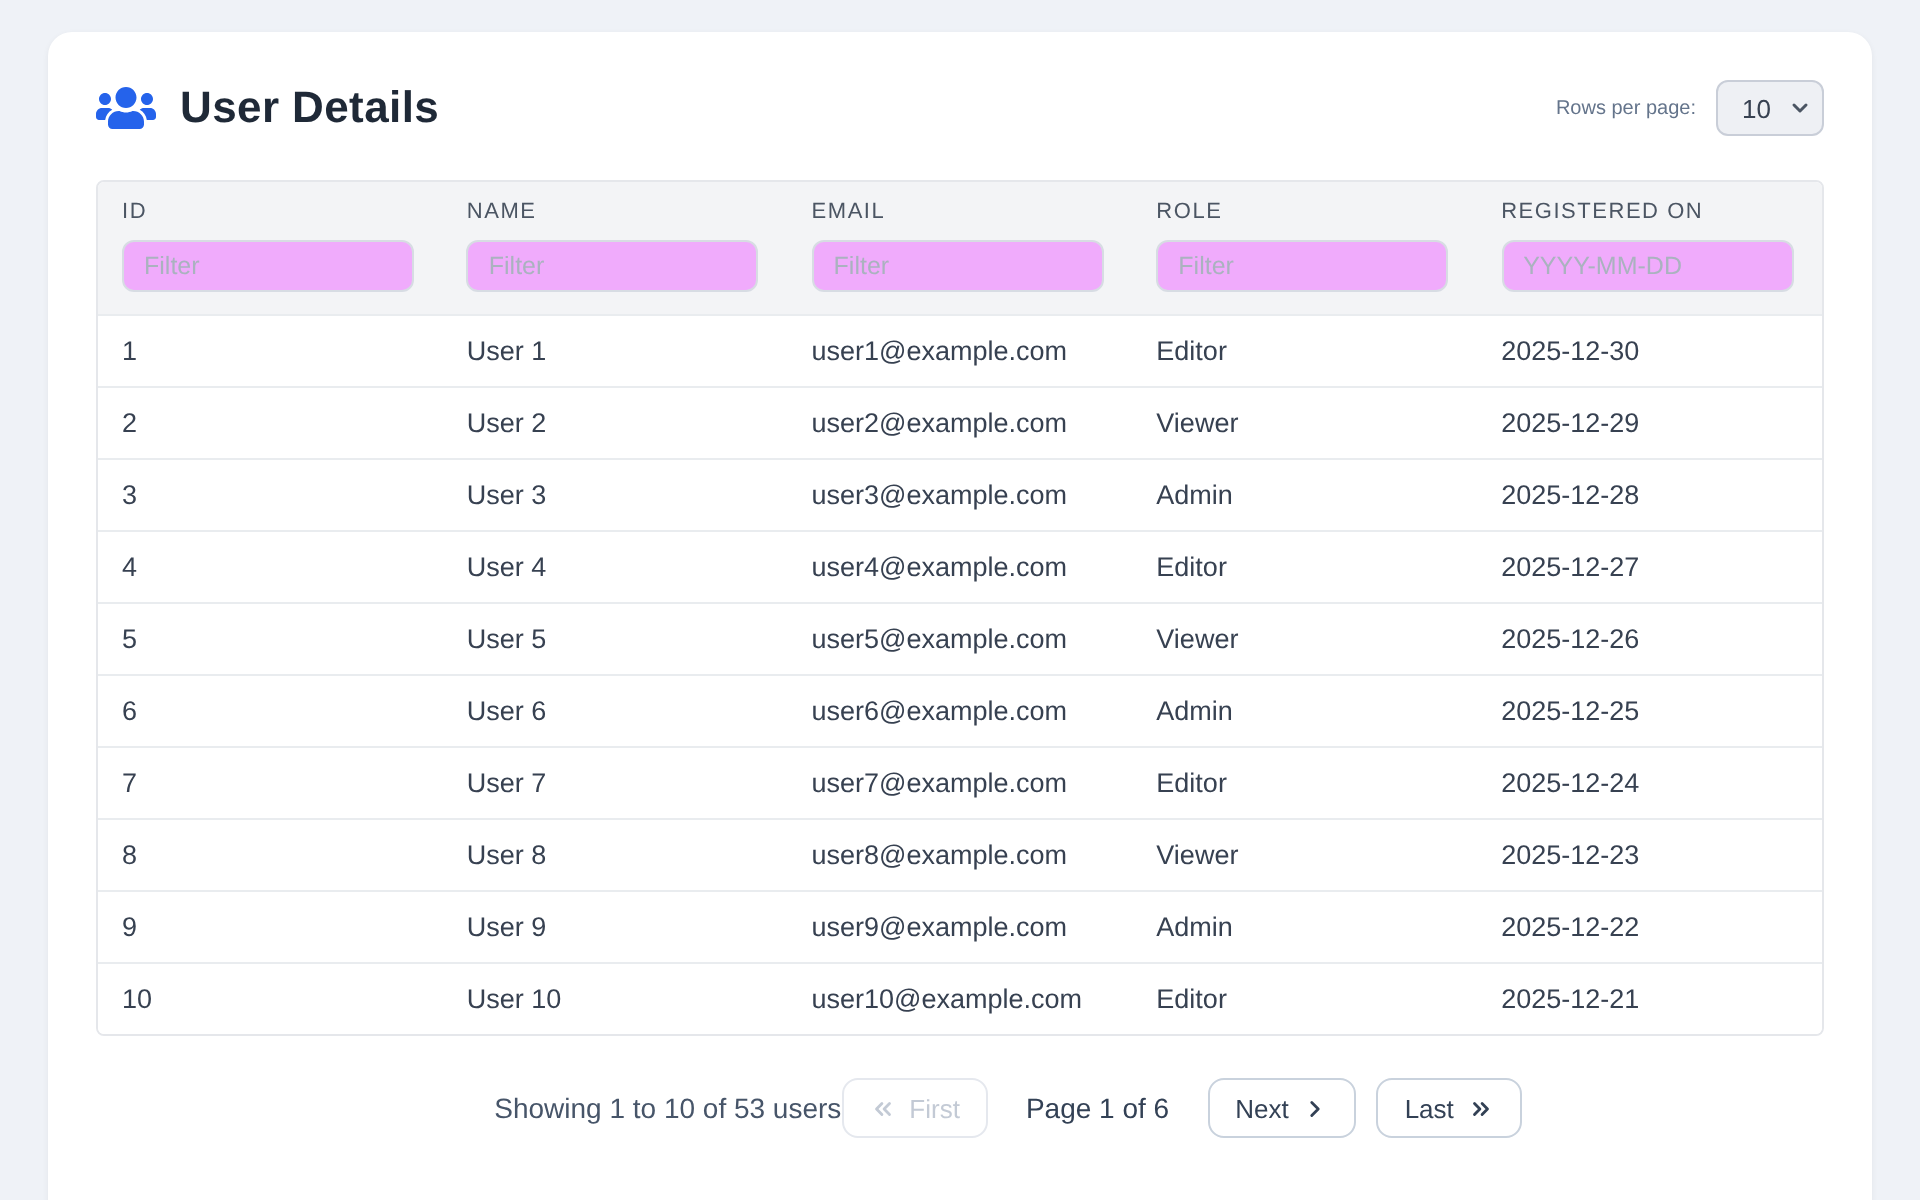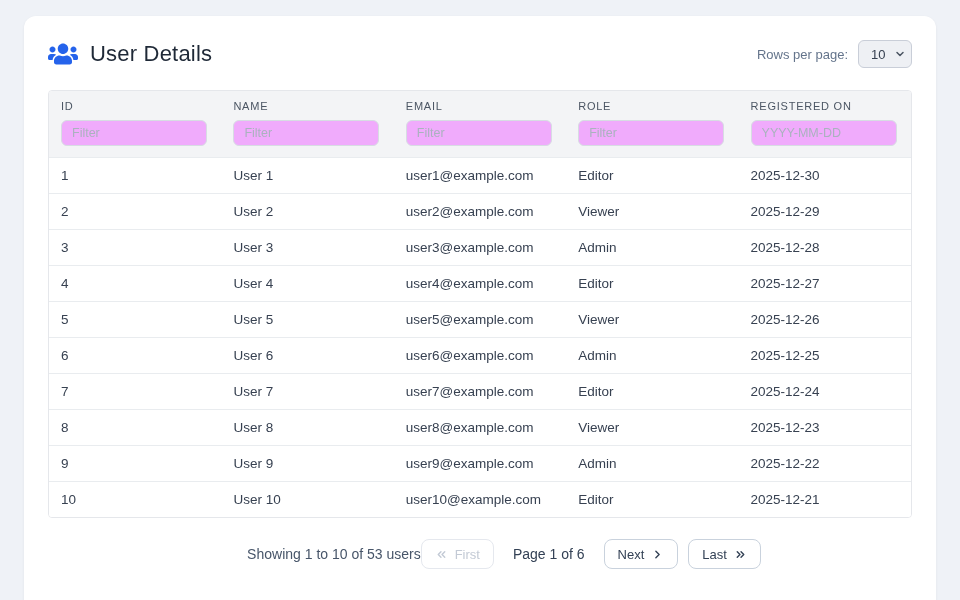--- a/index.html
+++ b/index.html
@@ -16,23 +16,23 @@
     border-radius:12px;
     box-shadow:0 1px 3px rgba(16,24,40,.06);
     padding:24px 24px 0 24px;
   }
   .card-header {
     display:flex; align-items:center; justify-content:space-between;
     margin-bottom:22px;
   }
   .title-wrap { display:flex; align-items:center; gap:12px; }
   .users-icon { width:30px; height:24px; display:block; }
-  h1.page-title { font-size:22px; font-weight:400; color:#1f2937; letter-spacing:.2px; }
+  h1.page-title { font-size:22px; font-weight:700; color:#1f2937; letter-spacing:.2px; }
   .rpp { display:flex; align-items:center; gap:10px; }
-  .rpp-label { font-size:13px; color:#64748b; }
+  .rpp-label { font-size:10px; color:#64748b; }
   .select-wrap { position:relative; display:inline-block; }
   select.rpp-select {
     appearance:none; -webkit-appearance:none;
     width:54px; height:28px;
     background:#eef0f4;
     border:1px solid #c9ced8;
     border-radius:6px;
     font-family:"Liberation Sans", sans-serif;
     font-size:13px; color:#374151;
     padding:0 22px 0 12px;

